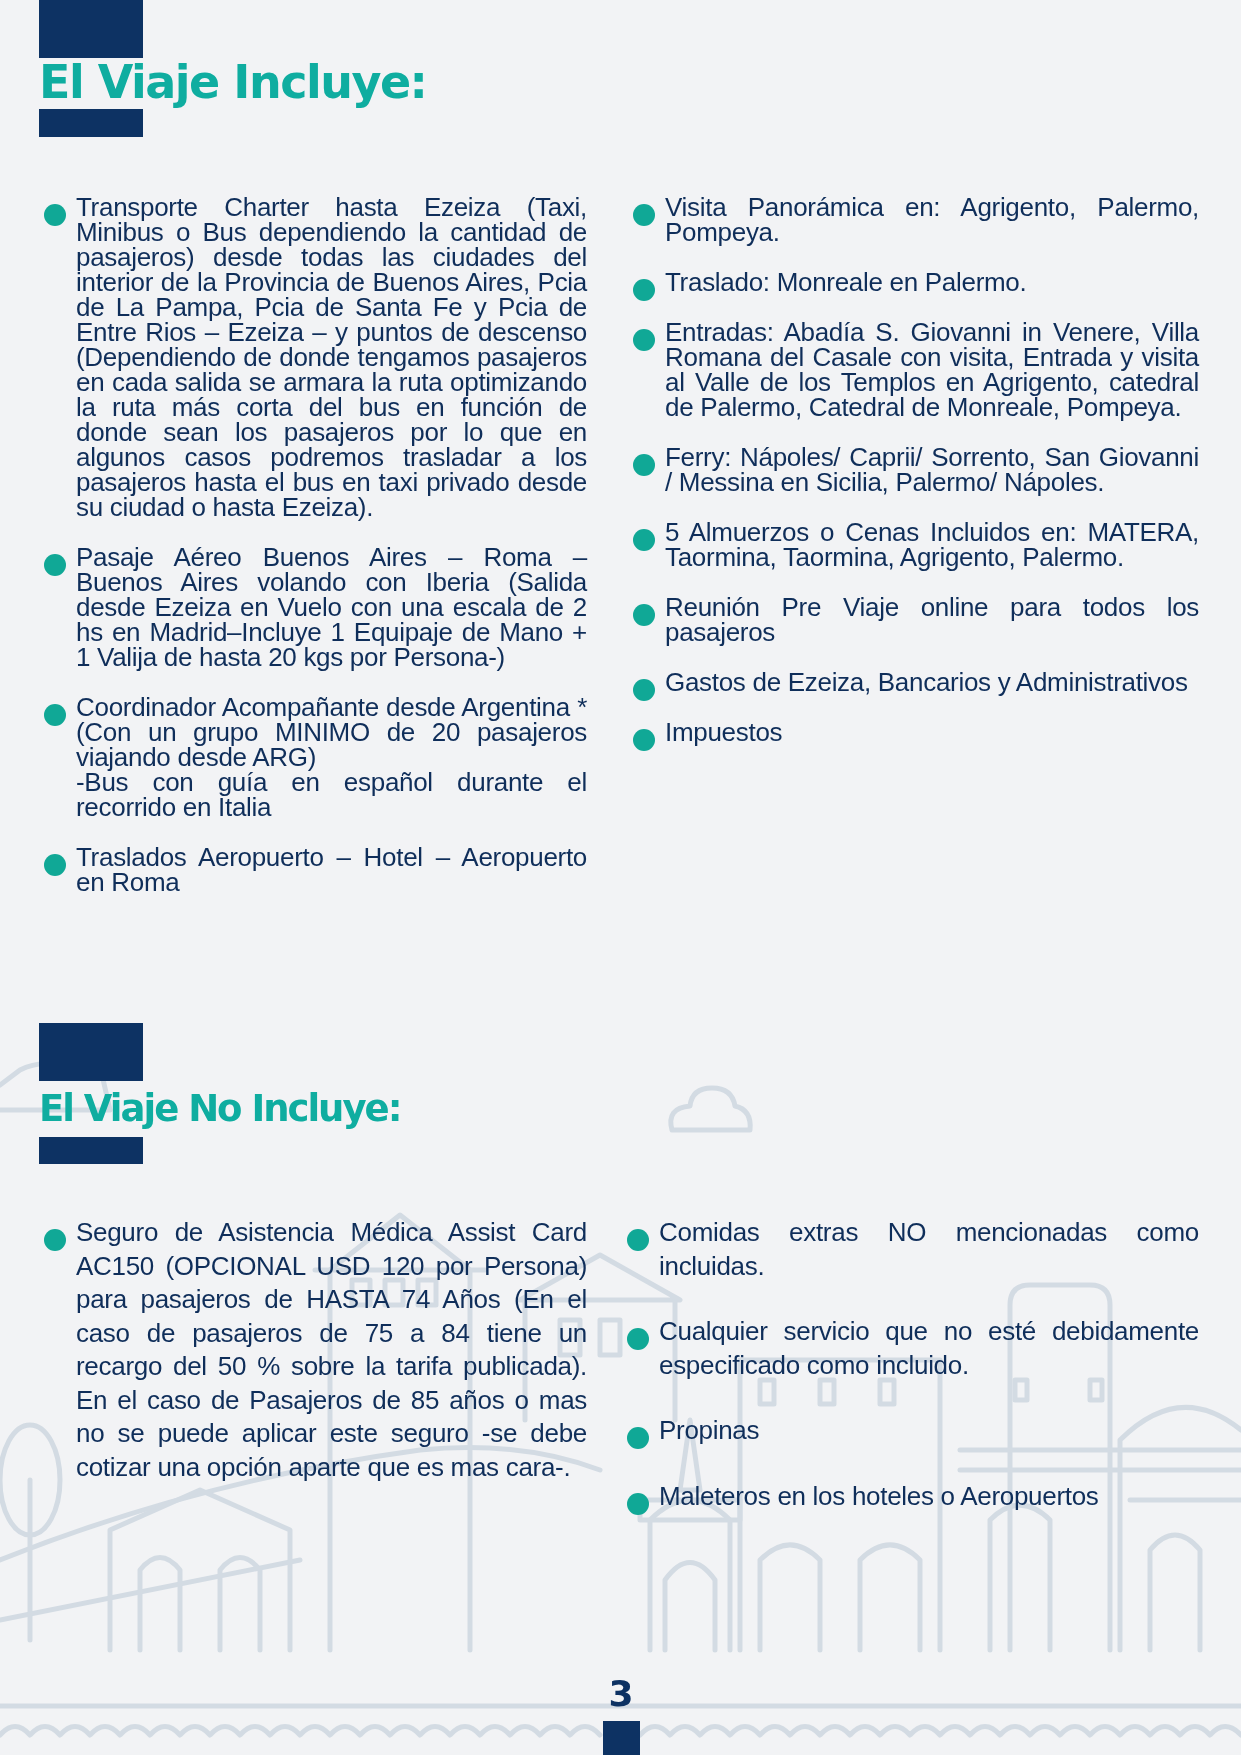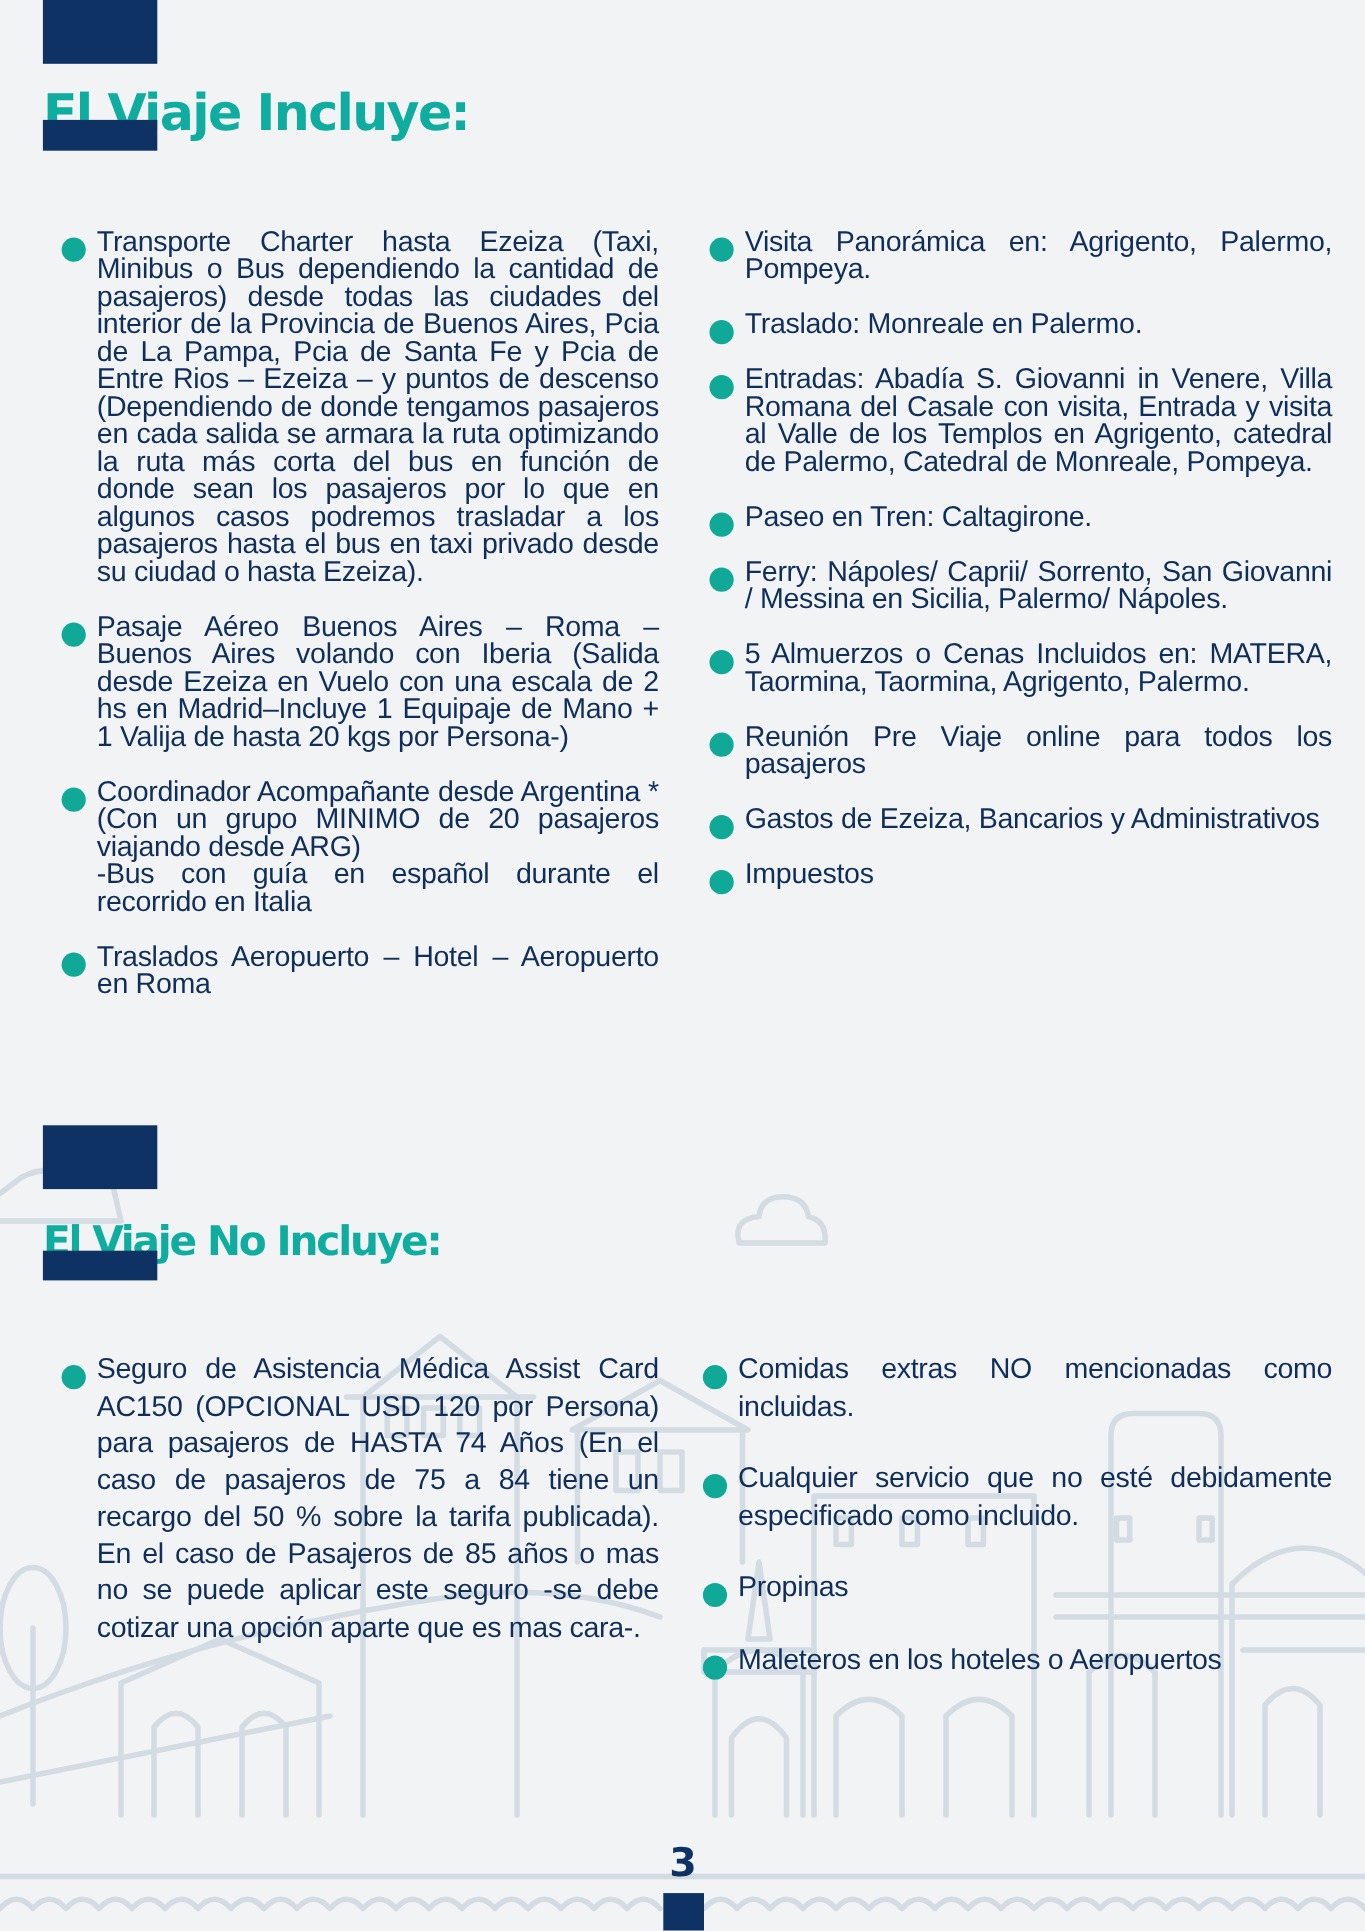--- a/index.html
+++ b/index.html
@@ -41,36 +41,35 @@
       background: #0d3263;
     }
     .header-title {
       position: absolute;
       left: 0;
       white-space: nowrap;
       color: #0fada0;
       font-family: "DejaVu Sans", sans-serif;
       font-weight: bold;
       letter-spacing: -1.5px;
-      margin-top: 20px;
     }
     #hdr-incl { top: 0; height: 140px; width: 600px; }
     #hdr-incl .header-block-top { top: 0; height: 58px; }
     #hdr-incl .header-block-bottom { top: 109px; height: 28px; }
     #hdr-incl .header-title { top: 52px; font-size: 46px; line-height: 60px; }
 
     #hdr-no { top: 1023px; height: 140px; width: 700px; }
     #hdr-no .header-block-top { top: 0; height: 58px; }
     #hdr-no .header-block-bottom { top: 114px; height: 27px; }
     #hdr-no .header-title { top: 56px; font-size: 37px; line-height: 60px; letter-spacing: -2px; }
 
     .col {
       position: absolute;
       z-index: 2;
-      margin: 12px;
+      margin: 0;
       padding: 0;
       list-style: none;
     }
     .item {
       position: relative;
       padding-left: 36px;
       text-align: justify;
       text-align-last: left;
     }
     .bullet {
@@ -217,24 +216,20 @@
   <li class="item">
     <span class="bullet"></span>
     <span>Traslado: Monreale en Palermo.</span>
   </li>
   <li class="item">
     <span class="bullet"></span>
     <span>Entradas: Abadía S. Giovanni in Venere, Villa Romana del Casale con visita, Entrada y visita al Valle de los Templos en Agrigento, catedral de Palermo, Catedral de Monreale, Pompeya.</span>
   </li>
   <li class="item">
     <span class="bullet"></span>
-    <span>Paseo en Tren: Caltagirone.</span>
-  </li>
-  <li class="item">
-    <span class="bullet"></span>
     <span>Ferry: Nápoles/ Caprii/ Sorrento, San Giovanni / Messina en Sicilia, Palermo/ Nápoles.</span>
   </li>
   <li class="item">
     <span class="bullet"></span>
     <span>5 Almuerzos o Cenas Incluidos en: MATERA, Taormina, Taormina, Agrigento, Palermo.</span>
   </li>
   <li class="item">
     <span class="bullet"></span>
     <span>Reunión Pre Viaje online para todos los pasajeros</span>
   </li>

